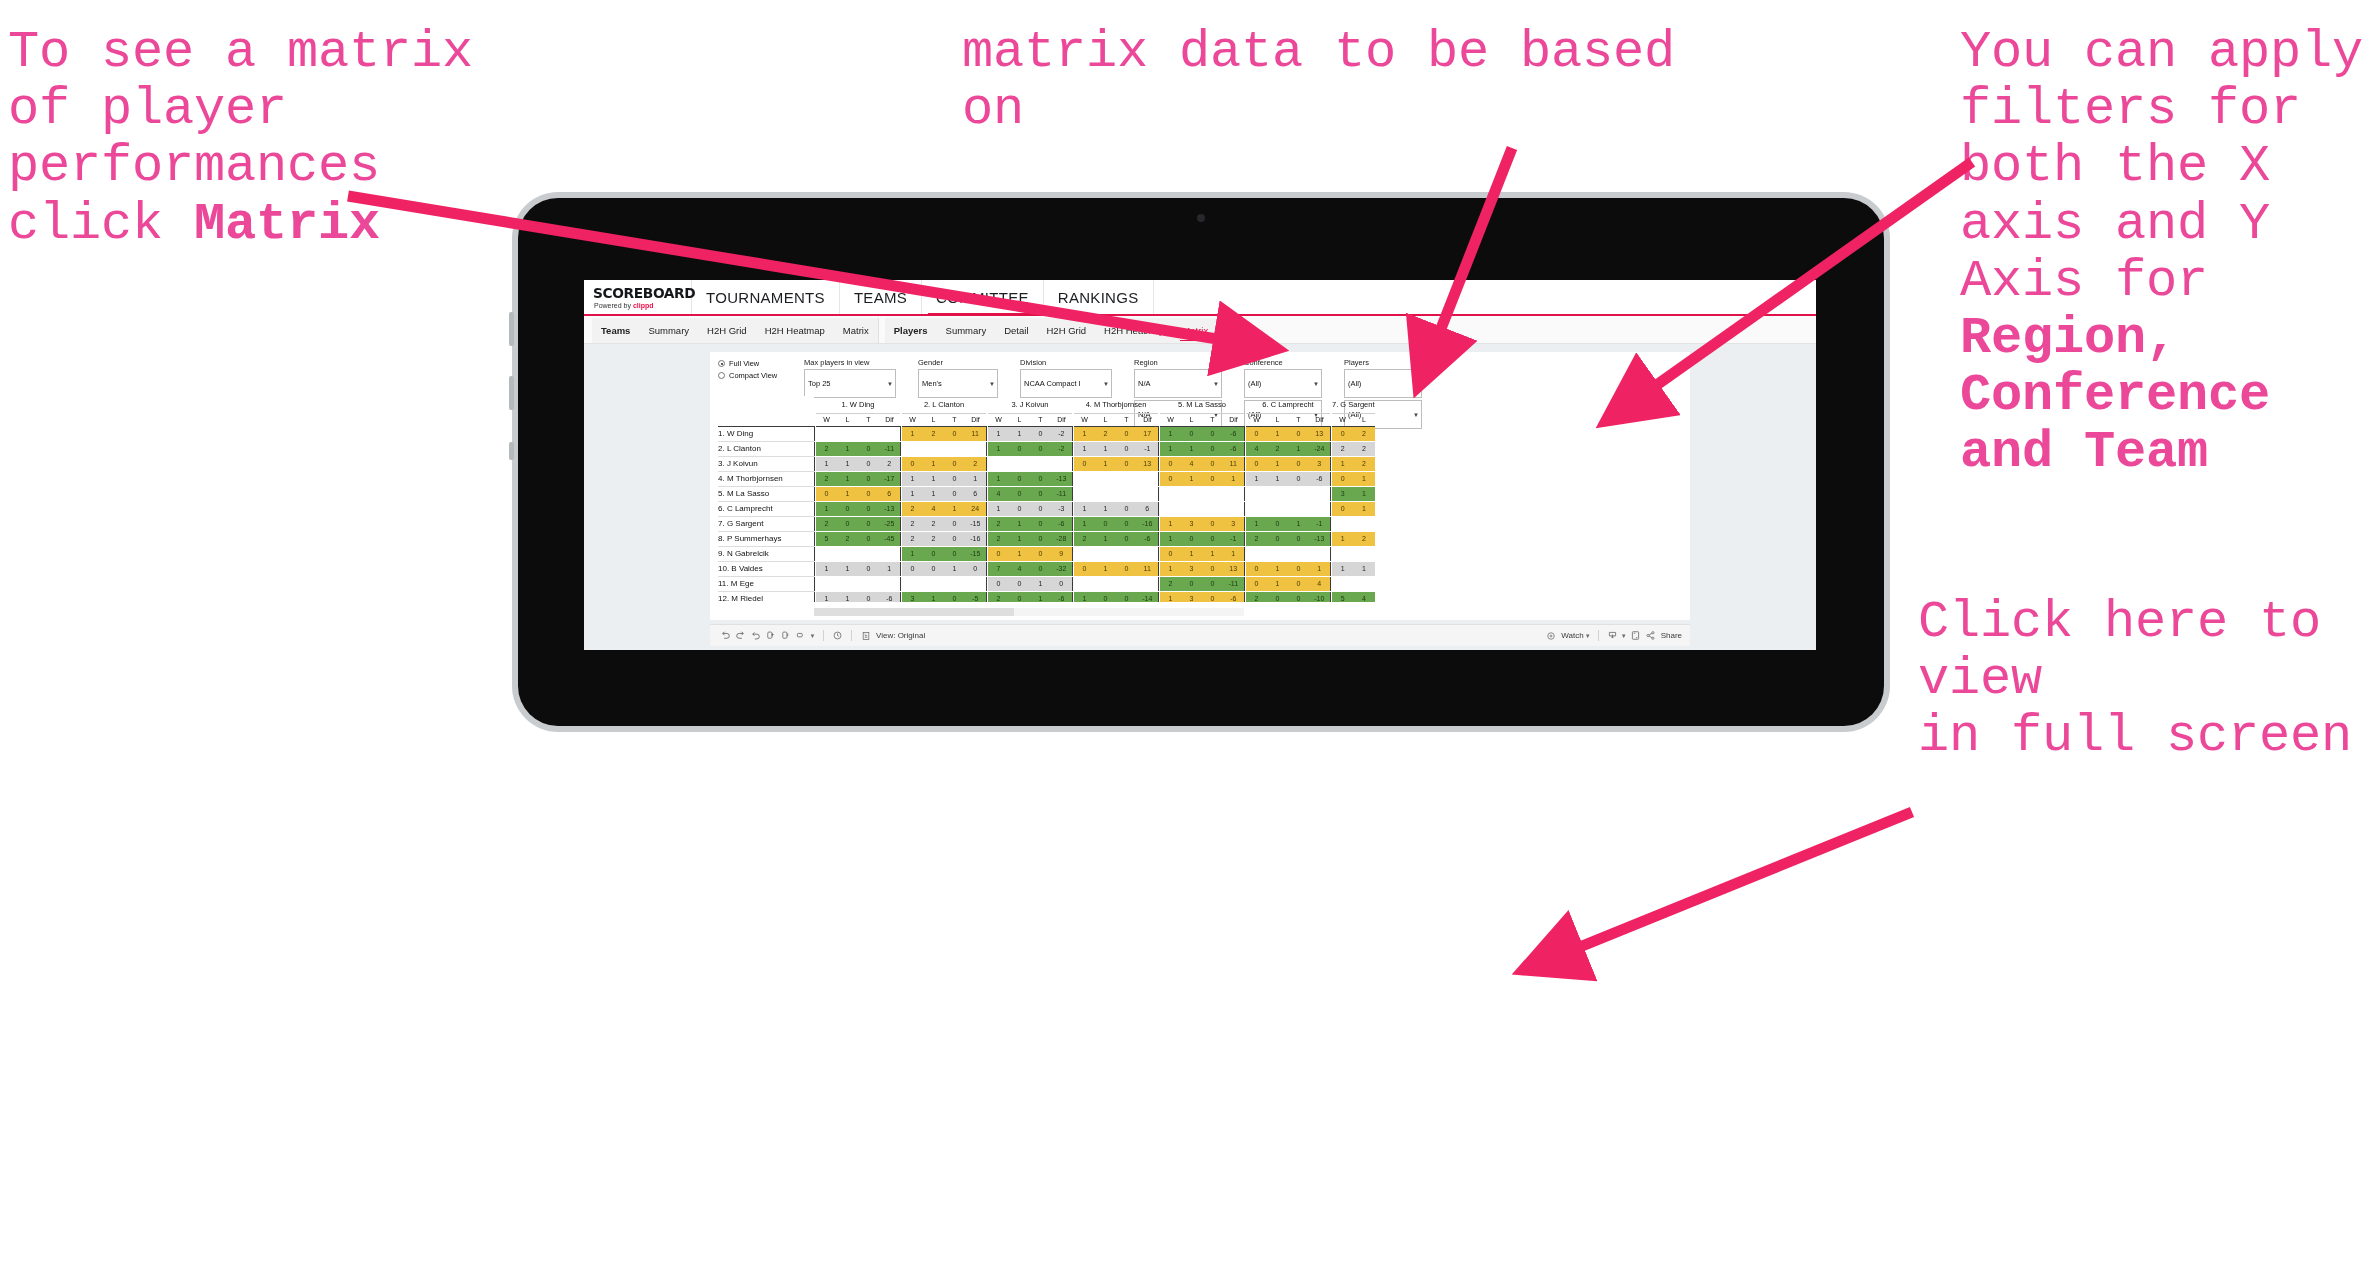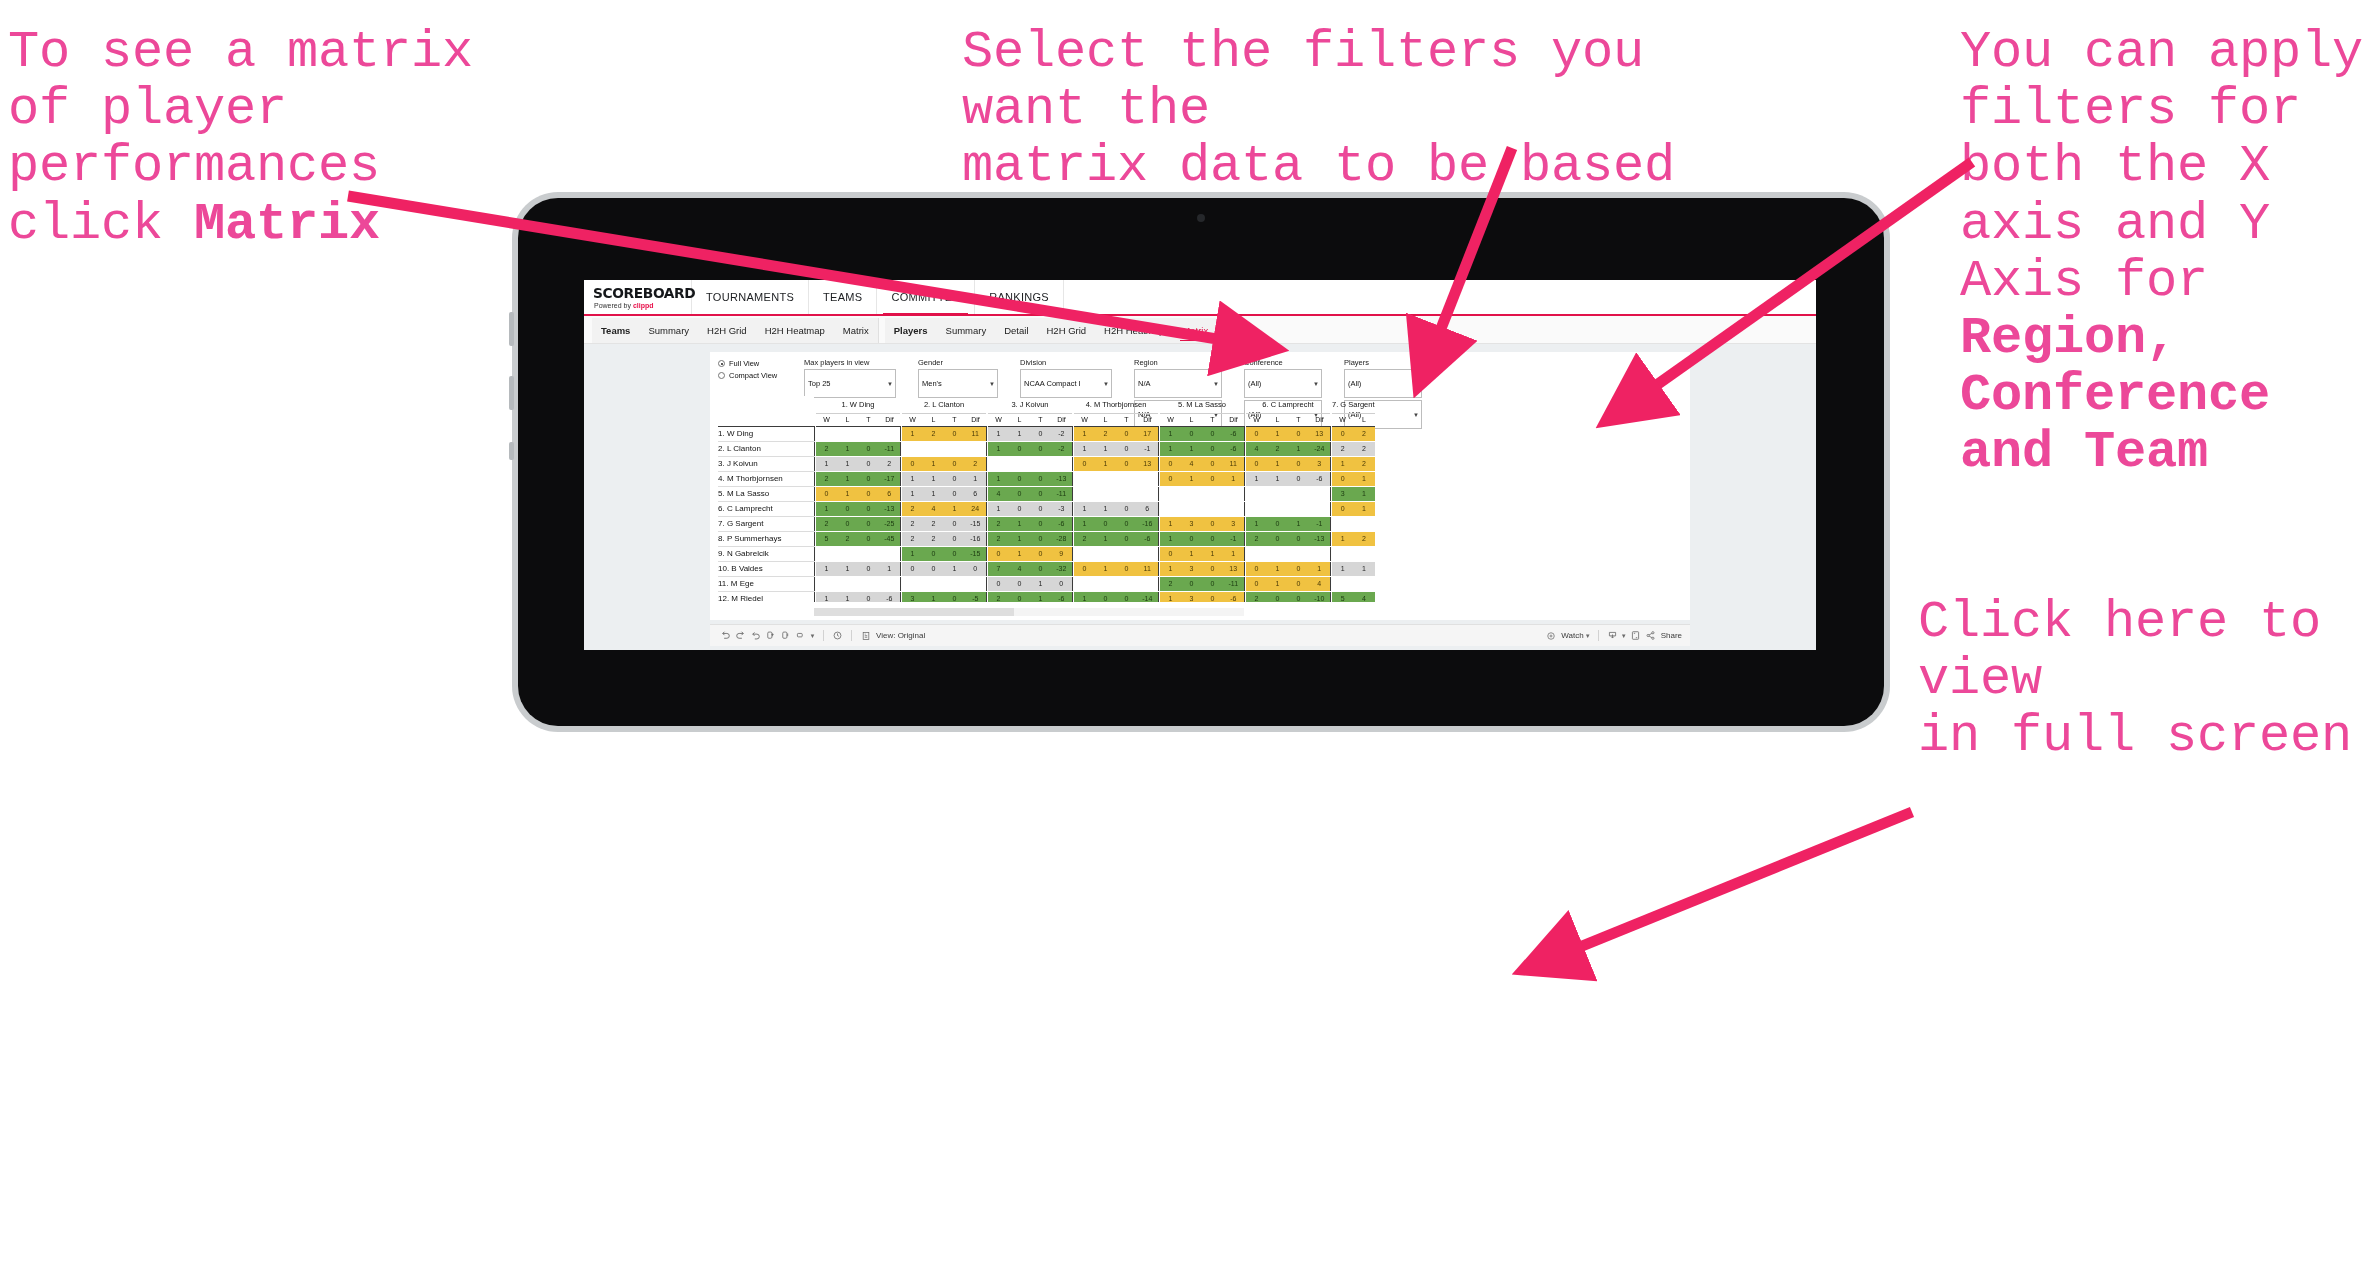--- a/index.html
+++ b/index.html
@@ -38,21 +38,21 @@
 
   
   .app-header { display:flex; align-items:stretch; height:36px; background:#fff;
                 border-bottom:2px solid #e1124a; }
   .brand { width:108px; padding:4px 8px 2px 10px; border-right:1px solid #e6e6e6;
            display:flex; flex-direction:column; justify-content:center; }
   .brand-top { font-family:"DejaVu Sans", sans-serif; font-weight:bold; font-size:13.5px;
                letter-spacing:-0.4px; color:#15171a; line-height:1; transform:scaleX(1.02); }
   .brand-sub { font-size:7px; color:#333; margin-top:2px; white-space:nowrap; }
   .brand-sub i { color:#e8114b; font-style:normal; font-weight:bold; }
-  .nav-item { display:flex; align-items:center; padding:4px 14px; font-size:11px;
+  .nav-item { display:flex; align-items:center; padding:4px 14px; font-size:15px;
               color:#1b1d20; letter-spacing:.3px; border-right:1px solid #e6e6e6;
               white-space:nowrap; position:relative; }
   .nav-item.active::after { content:""; position:absolute; left:6px; right:6px; bottom:-1px;
                             height:2px; background:#e1124a; }
   .nav-spacer { flex:1; }
 
   
   .subbar { display:flex; align-items:stretch; height:28px; background:#fafafa;
             border-bottom:1px solid #e3e3e3; }
   .tabgroup { display:flex; align-items:stretch; background:#f2f2f2; margin:2px 0 0 0;
@@ -128,21 +128,20 @@
   svg.ic { display:block; }
 </style>
 </head>
 <body>
 
 <div class="callout" id="cal-matrix">
   <span>To see a matrix of player performances click </span><b>Matrix</b>
 </div>
 
 <div class="callout" id="cal-filters">
-  <div>Select the filters you want the</div>
   <div>matrix data to be based on</div>
 </div>
 
 <div class="callout" id="cal-axis">
   <span>You  can apply filters for both the X axis and Y Axis for </span><b>Region, Conference and Team</b>
 </div>
 
 <div class="callout" id="cal-full">
   <div>Click here to view</div>
   <div>in full screen</div>

